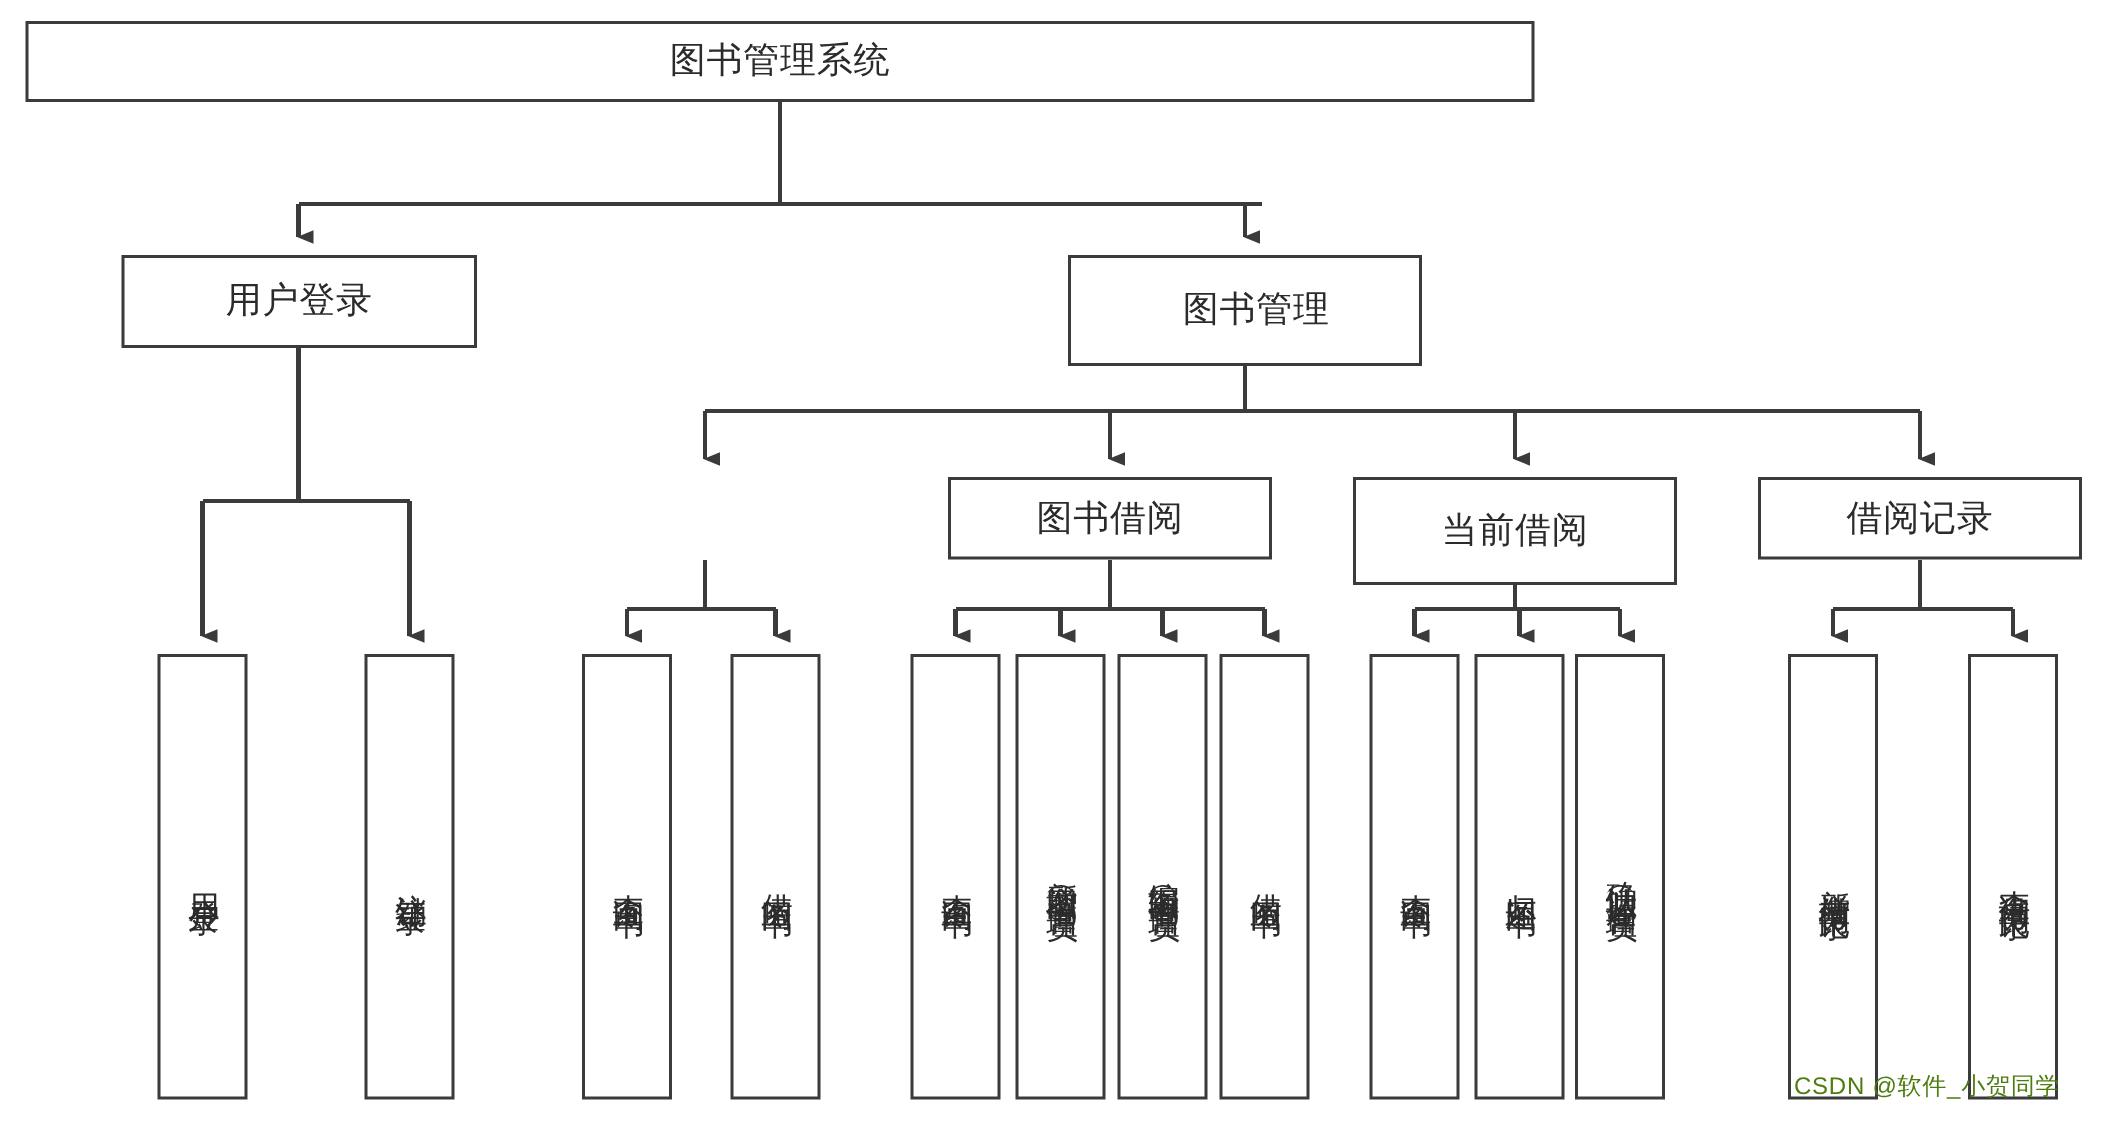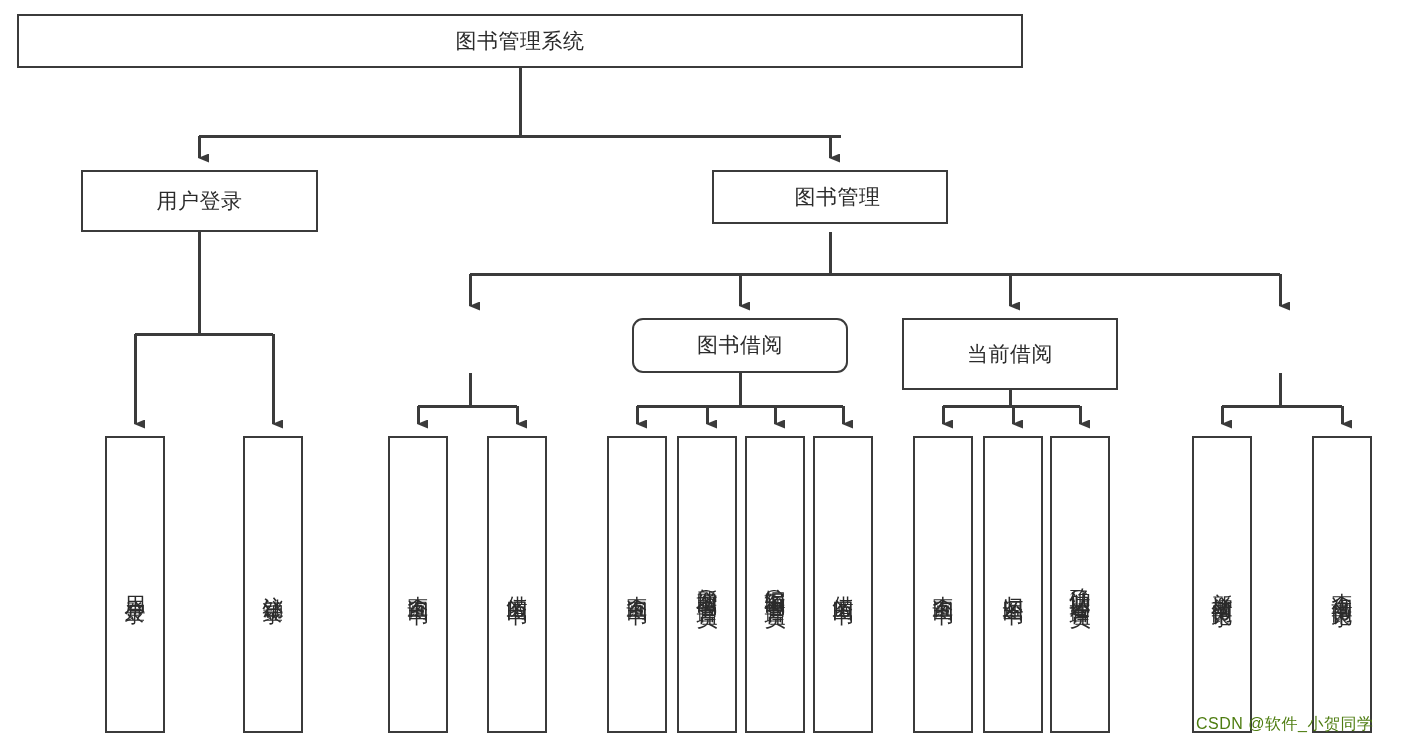--- a/index.html
+++ b/index.html
@@ -31,21 +31,21 @@
     border: 2px solid #3b3b3b;
     display: flex;
     align-items: center;
     justify-content: center;
     overflow: hidden;
   }
   .node-box.root-node {
     border-width: 2px;
   }
   .node-label-h {
-    font-size: 21px;
+    font-size: 24px;
     color: #2b2b2b;
     line-height: 1.15;
     letter-spacing: 0.5px;
     white-space: nowrap;
   }
   .node-label-v {
     font-size: 21px;
     color: #2b2b2b;
     writing-mode: vertical-rl;
     text-orientation: upright;
@@ -118,29 +118,32 @@
     </g>
   </svg>
 
   <div class="node-box root-node" style="left:17px; top:14px; width:1006px; height:54px;">
     <span class="node-label-h">图书管理系统</span>
   </div>
 
   <div class="node-box" style="left:81px; top:170px; width:237px; height:62px;">
     <span class="node-label-h">用户登录</span>
   </div>
-  <div class="node-box" style="left:712px; top:170px; width:236px; height:54px;padding-left:15px;">
+  <div class="node-box" style="left:712px; top:170px; width:236px; height:74px;padding-left:15px;">
     <span class="node-label-h">图书管理</span>
   </div>
 
-  <div class="node-box" style="left:632px; top:318px; width:216px; height:55px;border-radius:11px;">
+  <div class="node-box" style="left:632px; top:318px; width:216px; height:55px;">
     <span class="node-label-h">图书借阅</span>
   </div>
   <div class="node-box" style="left:902px; top:318px; width:216px; height:72px;align-items:center;">
     <span class="node-label-h">当前借阅</span>
+  </div>
+  <div class="node-box" style="left:1172px; top:318px; width:216px; height:55px;">
+    <span class="node-label-h">借阅记录</span>
   </div>
 
   <div class="node-box" style="left:105px; top:436px; width:60px; height:297px;">
     <span class="node-label-v">用户登录</span>
   </div>
   <div class="node-box" style="left:243px; top:436px; width:60px; height:297px;">
     <span class="node-label-v">注销登录</span>
   </div>
 
   <div class="node-box" style="left:388px; top:436px; width:60px; height:297px;">

